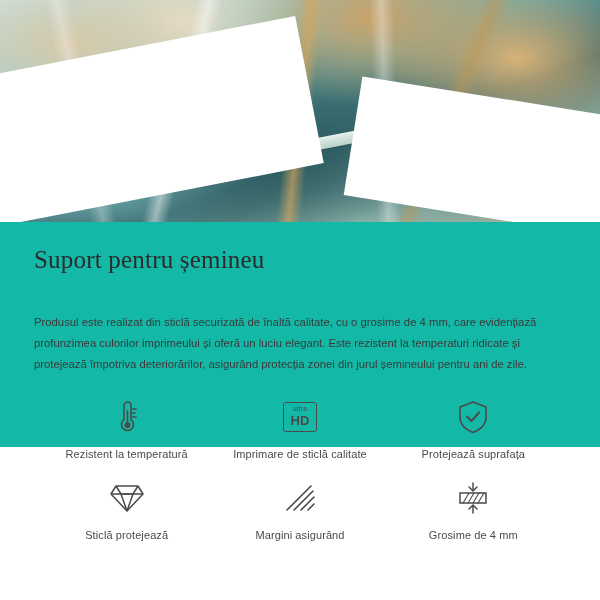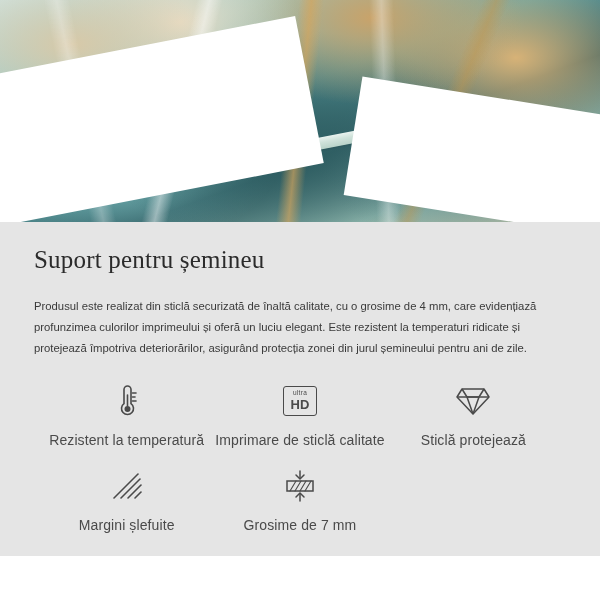--- a/index.html
+++ b/index.html
@@ -6,22 +6,22 @@
   html, body {
     width: 600px;
     height: 600px;
     overflow: hidden;
     background: #ffffff;
     font-family: "Liberation Sans", sans-serif;
   }
   .page {
     position: relative;
     width: 600px;
-    height: 556px;
-    background: #e5e5e5;
+    height: 447px;
+    background: #14b8a6;
   }
 
   
   .hero {
     position: relative;
     width: 600px;
     height: 222px;
     overflow: hidden;
     background: #ffffff;
   }
@@ -100,21 +100,21 @@
   .headline {
     font-family: "Liberation Serif", serif;
     font-size: 25px;
     line-height: 1.28;
     color: #2b2b2b;
     font-weight: 400;
     letter-spacing: .2px;
   }
   .headline .l2 { display: block; }
   .body-copy {
-    margin-top: 20px;
+    margin-top: 36px;
     font-size: 11.3px;
     line-height: 1.85;
     color: #3a3a3a;
     max-width: 536px;
   }
 
   
   .features {
     margin-top: 22px;
     display: grid;
@@ -128,21 +128,21 @@
     flex-direction: column;
     align-items: center;
     gap: 11px;
   }
   .feature-icon {
     width: 40px; height: 40px;
     display: flex; align-items: center; justify-content: center;
     color: #4a4a4a;
   }
   .feature-label {
-    font-size: 14px;
+    font-size: 11px;
     color: #4a4a4a;
     text-align: center;
     letter-spacing: .1px;
   }
   .ultrahd {
     width: 34px; height: 30px;
     border: 1.6px solid #4a4a4a;
     border-radius: 3px;
     display: flex; flex-direction: column;
     align-items: center; justify-content: center;
@@ -194,20 +194,29 @@
       <div class="feature">
         <div class="feature-icon">
           <div class="ultrahd">
             <span class="u">ultra</span>
             <span class="hd">HD</span>
           </div>
         </div>
         <div class="feature-label">Imprimare de sticlă calitate</div>
       </div>
 
+      <div class="feature">
+        <div class="feature-icon">
+          <svg width="34" height="38" viewBox="0 0 34 38" fill="none" stroke="#4a4a4a" stroke-width="1.6" stroke-linejoin="round">
+            <path d="M17 4 L30 9 V19 C30 27 23.5 32 17 34.5 C10.5 32 4 27 4 19 V9 Z"></path>
+            <polyline points="11,18.5 15.5,23 23,14.5" stroke-width="2" stroke-linecap="round"></polyline>
+          </svg>
+        </div>
+        <div class="feature-label">Protejează suprafața</div>
+      </div>
 
       <div class="feature">
         <div class="feature-icon">
           <svg width="36" height="32" viewBox="0 0 36 32" fill="none" stroke="#4a4a4a" stroke-width="1.5" stroke-linejoin="round">
             <path d="M7 4 H29 L34 12 L18 29 L2 12 Z"></path>
             <path d="M2 12 H34"></path>
             <path d="M7 4 L12 12 L18 29"></path>
             <path d="M29 4 L24 12 L18 29"></path>
             <path d="M12 12 H24"></path>
           </svg>
@@ -217,32 +226,32 @@
 
       <div class="feature">
         <div class="feature-icon">
           <svg width="34" height="32" viewBox="0 0 34 32" fill="none" stroke="#4a4a4a" stroke-width="1.6" stroke-linecap="round">
             <path d="M4 28 L28 4"></path>
             <path d="M11 28 L30 9"></path>
             <path d="M18 28 L31 15"></path>
             <path d="M25 28 L31 22"></path>
           </svg>
         </div>
-        <div class="feature-label">Margini șlefuite</div>
+        <div class="feature-label">Margini asigurând</div>
       </div>
 
       <div class="feature">
         <div class="feature-icon">
           <svg width="38" height="34" viewBox="0 0 38 34" fill="none" stroke="#4a4a4a" stroke-width="1.5" stroke-linecap="round">
             <line x1="19" y1="2" x2="19" y2="9"></line>
             <polyline points="15,6 19,10 23,6"></polyline>
             <line x1="19" y1="32" x2="19" y2="25"></line>
             <polyline points="15,28 19,24 23,28"></polyline>
             <rect x="6" y="12" width="26" height="10"></rect>
             <path d="M9 22 L15 12 M14 22 L20 12 M19 22 L25 12 M24 22 L30 12" stroke-width="1.1"></path>
           </svg>
         </div>
-        <div class="feature-label">Grosime de 7 mm</div>
+        <div class="feature-label">Grosime de 4 mm</div>
       </div>
 
     </div>
   </div>
 </div>
 
 </body></html>

